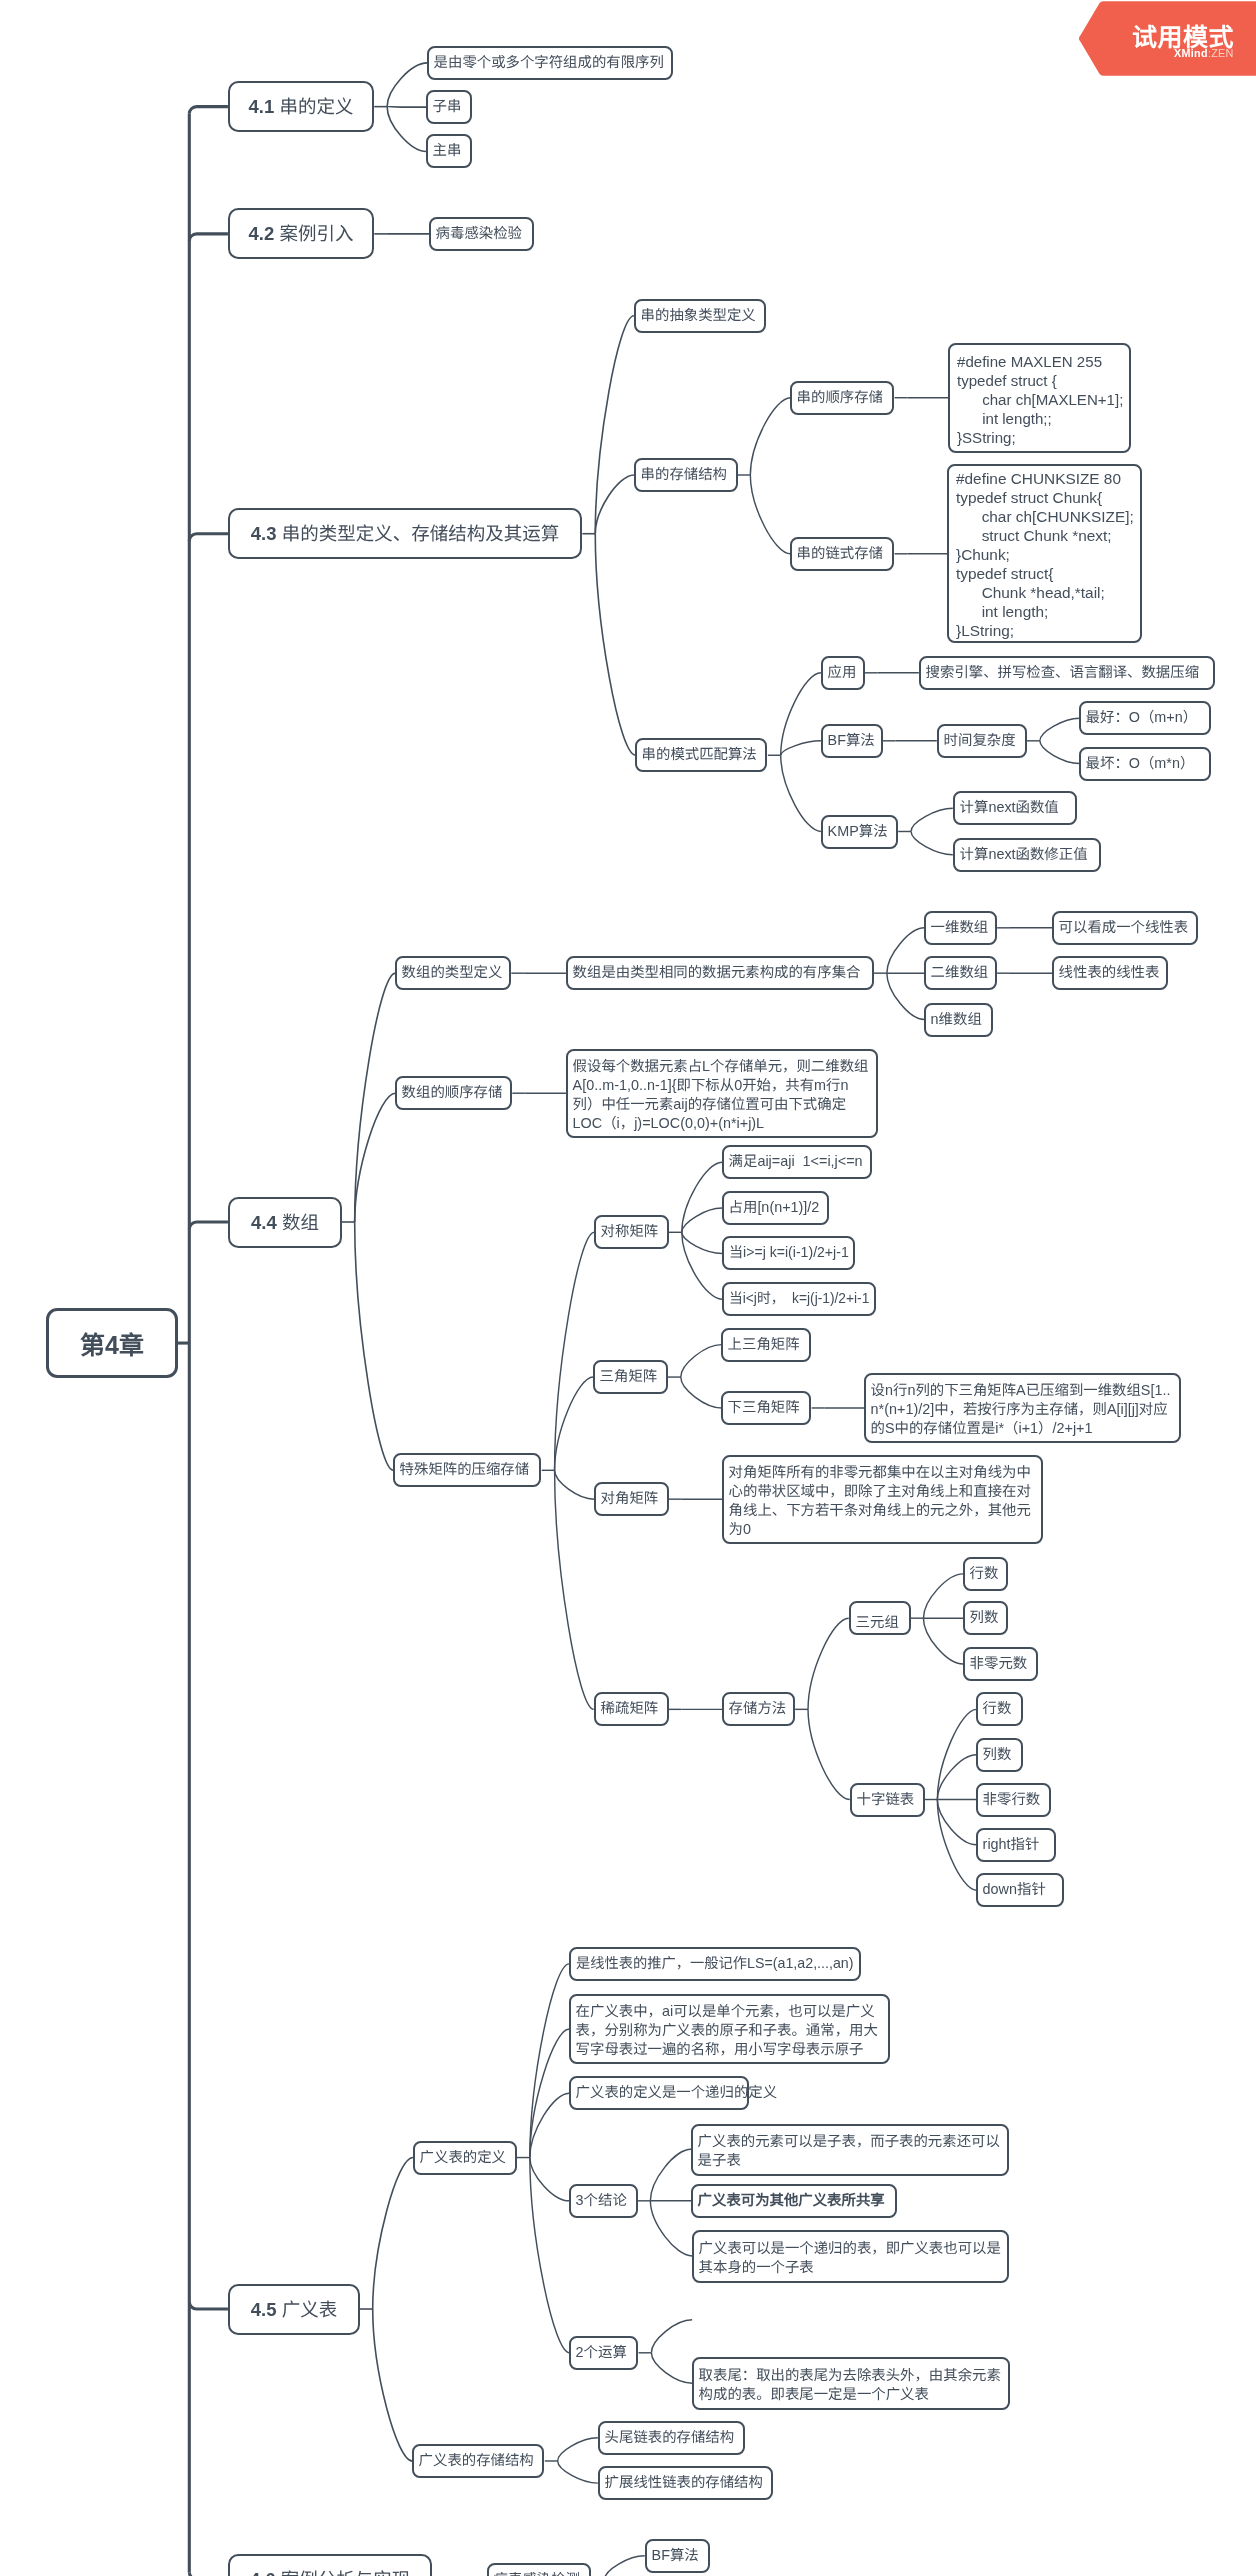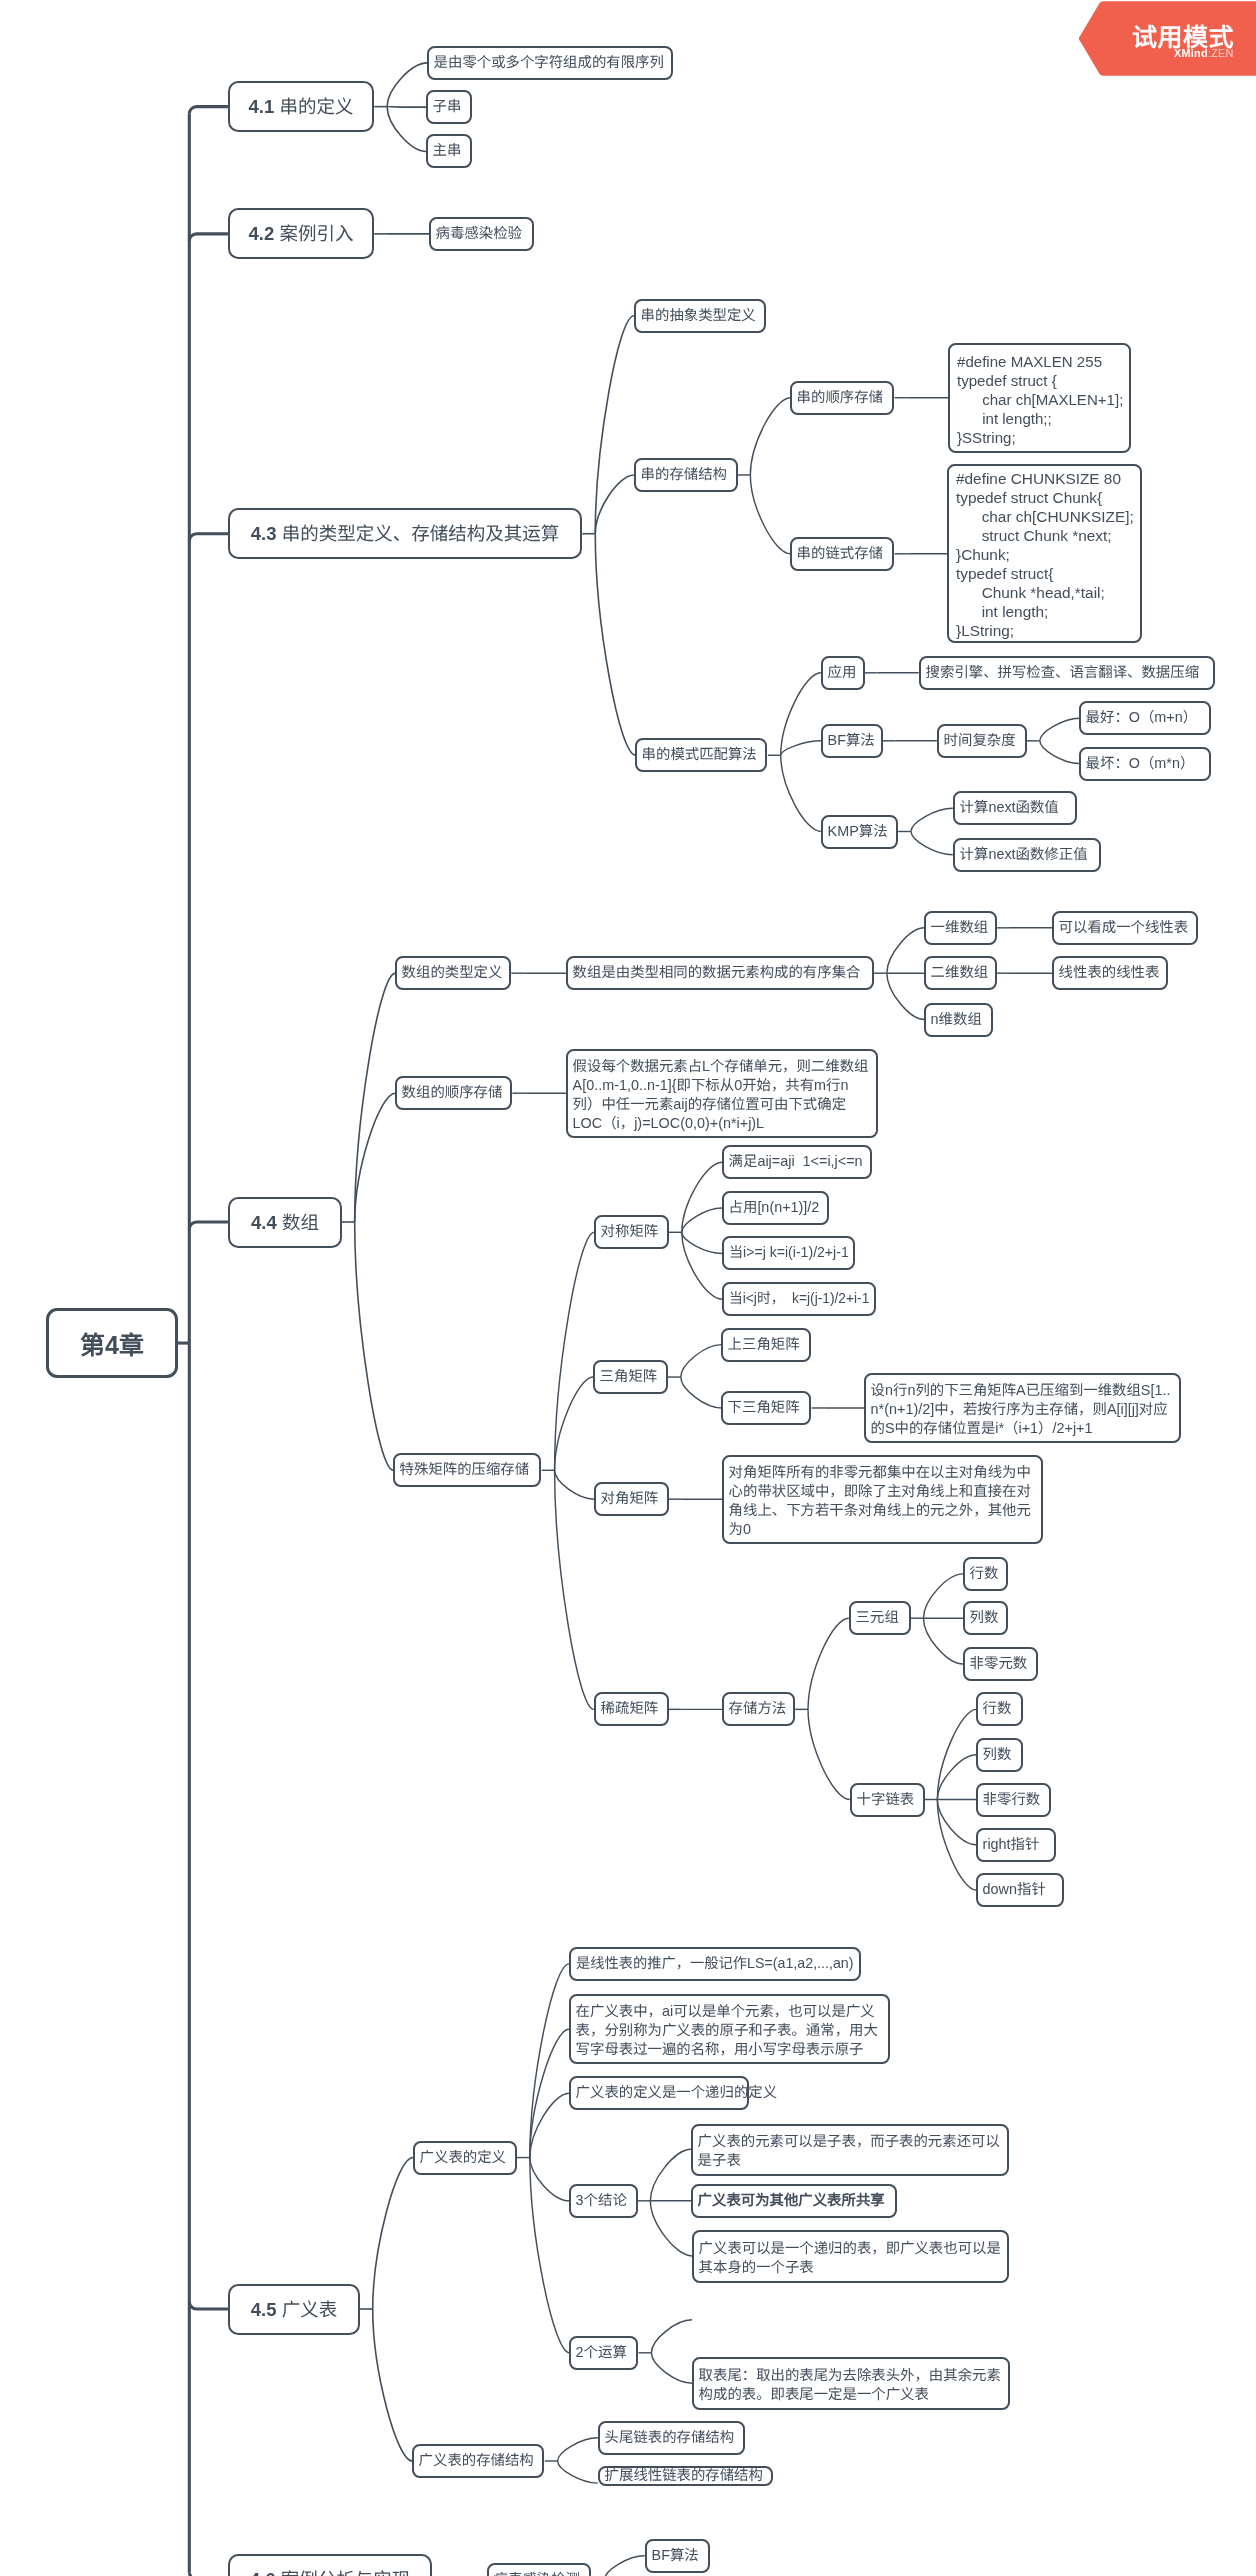--- a/index.html
+++ b/index.html
@@ -209,21 +209,21 @@
       <div class="node lv2" style="left: 721px; top: 1328px; width: 90px; height: 34px;"><span>上三角矩阵</span></div>
       <div class="node lv2" style="left: 721px; top: 1391px; width: 90px; height: 34px;"><span>下三角矩阵</span></div>
       <div class="node lv2 multi" style="left: 864px; top: 1373px; width: 317px; height: 70px;"><span>设n行n列的下三角矩阵A已压缩到一维数组S[1..
 n*(n+1)/2]中，若按行序为主存储，则A[i][j]对应
 的S中的存储位置是i*（i+1）/2+j+1</span></div>
       <div class="node lv2 multi" style="left: 722px; top: 1455px; width: 321px; height: 89px;"><span>对角矩阵所有的非零元都集中在以主对角线为中
 心的带状区域中，即除了主对角线上和直接在对
 角线上、下方若干条对角线上的元之外，其他元
 为0</span></div>
       <div class="node lv2" style="left: 722px; top: 1692px; width: 73px; height: 34px;"><span>存储方法</span></div>
-      <div class="node lv2" style="left: 849px; top: 1601px; width: 62px; height: 34px;"><span>三元组</span></div>
+      <div class="node lv2" style="left: 849px; top: 1601px; width: 62px; height: 34px; align-items: flex-end;"><span>三元组</span></div>
       <div class="node lv2" style="left: 850px; top: 1783px; width: 75px; height: 34px;"><span>十字链表</span></div>
       <div class="node lv2" style="left: 963px; top: 1557px; width: 45px; height: 34px;"><span>行数</span></div>
       <div class="node lv2" style="left: 963px; top: 1601px; width: 45px; height: 34px;"><span>列数</span></div>
       <div class="node lv2" style="left: 963px; top: 1647px; width: 75px; height: 34px;"><span>非零元数</span></div>
       <div class="node lv2" style="left: 976px; top: 1692px; width: 47px; height: 34px;"><span>行数</span></div>
       <div class="node lv2" style="left: 976px; top: 1738px; width: 47px; height: 34px;"><span>列数</span></div>
       <div class="node lv2" style="left: 976px; top: 1783px; width: 75px; height: 34px;"><span>非零行数</span></div>
       <div class="node lv2" style="left: 976px; top: 1828px; width: 80px; height: 34px;"><span>right指针</span></div>
       <div class="node lv2" style="left: 976px; top: 1873px; width: 88px; height: 34px;"><span>down指针</span></div>
       <div class="node lv2" style="left: 413px; top: 2141px; width: 104px; height: 34px;"><span>广义表的定义</span></div>
@@ -236,21 +236,21 @@
       <div class="node lv2" style="left: 569px; top: 2184px; width: 69px; height: 34px;"><span>3个结论</span></div>
       <div class="node lv2" style="left: 569px; top: 2336px; width: 69px; height: 34px;"><span>2个运算</span></div>
       <div class="node lv2 multi" style="left: 691px; top: 2124px; width: 318px; height: 52px;"><span>广义表的元素可以是子表，而子表的元素还可以
 是子表</span></div>
       <div class="node lv2" style="left: 691px; top: 2184px; width: 206px; height: 34px; font-weight: bold;"><span>广义表可为其他广义表所共享</span></div>
       <div class="node lv2 multi" style="left: 692px; top: 2230px; width: 317px; height: 53px;"><span>广义表可以是一个递归的表，即广义表也可以是
 其本身的一个子表</span></div>
       <div class="node lv2 multi" style="left: 692px; top: 2357px; width: 318px; height: 53px;"><span>取表尾：取出的表尾为去除表头外，由其余元素
 构成的表。即表尾一定是一个广义表</span></div>
       <div class="node lv2" style="left: 598px; top: 2421px; width: 147px; height: 34px;"><span>头尾链表的存储结构</span></div>
-      <div class="node lv2" style="left: 598px; top: 2466px; width: 175px; height: 20px;"><span>扩展线性链表的存储结构</span></div>
+      <div class="node lv2" style="left: 598px; top: 2466px; width: 175px; height: 34px;"><span>扩展线性链表的存储结构</span></div>
       <div class="node lv2" style="left: 487px; top: 2563px; width: 104px; height: 34px;"><span>病毒感染检测</span></div>
       <div class="node lv2" style="left: 645px; top: 2539px; width: 65px; height: 34px;"><span>BF算法</span></div>
     </div>
   <div class="banner">
     <svg class="bg" viewBox="0 0 344 145">
       <path d="M344 0 H47 A9 9 0 0 0 39.7 3.8 L2.6 66.5 A9 9 0 0 0 2.6 78.5 L39.7 141.2 A9 9 0 0 0 47 145 H344 Z" fill="#f0604d"></path>
     </svg>
     <span class="zh">试用模式</span>
     <span class="en"><b>XMind</b><span>:</span><span>ZEN</span></span>
   </div>

